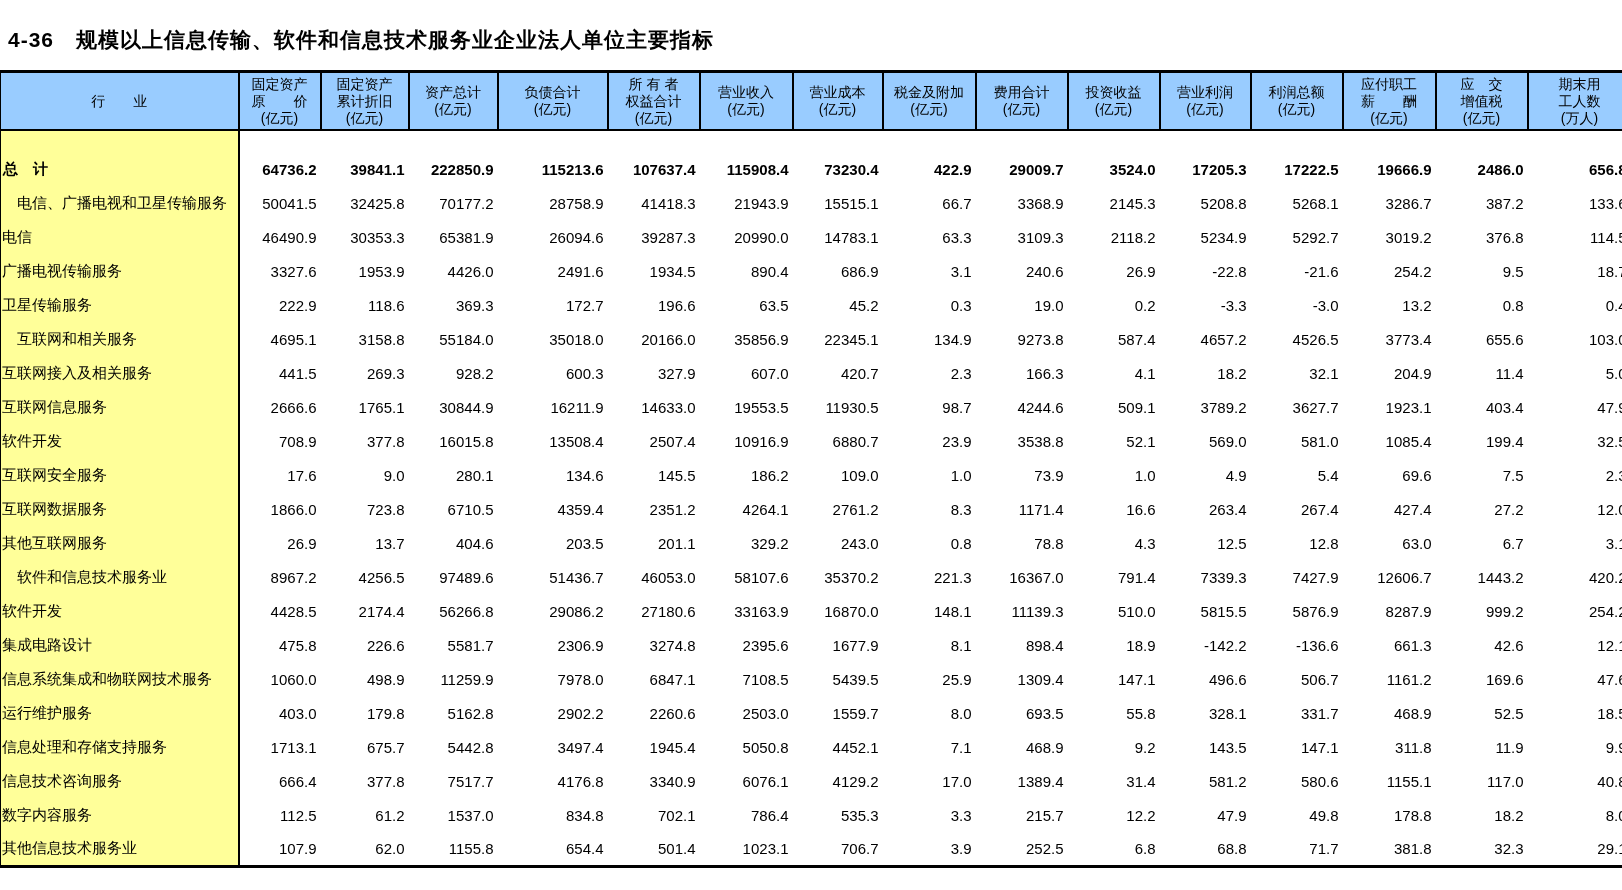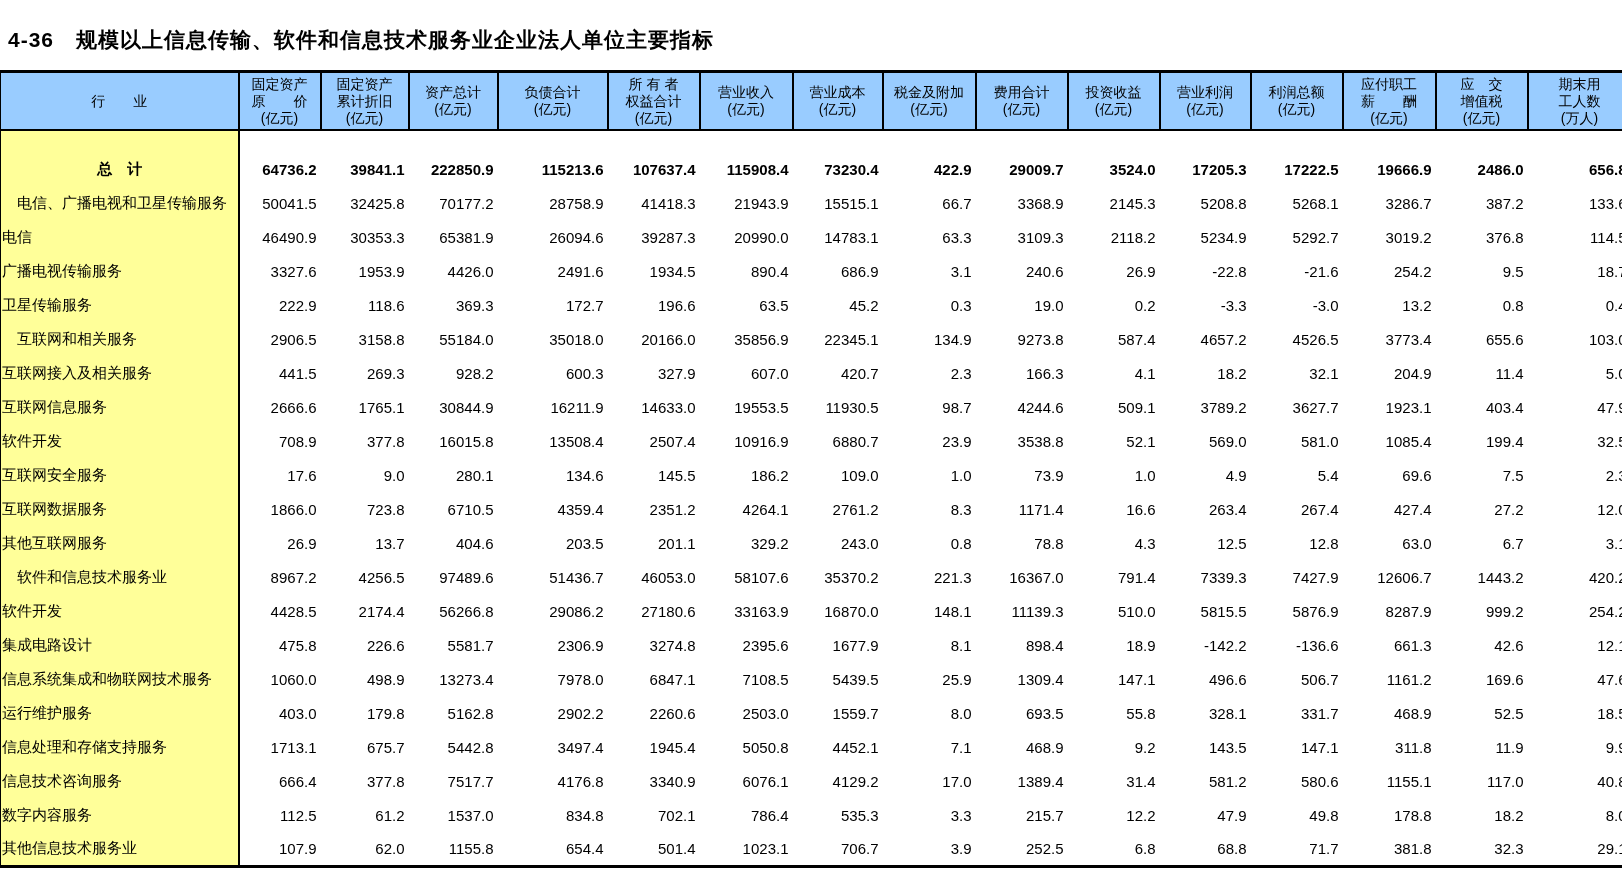--- a/index.html
+++ b/index.html
@@ -52,21 +52,21 @@
     vertical-align: middle;
   }
   tbody td.num {
     text-align: right;
     padding-right: 4px;
     font-size: 15px;
     vertical-align: middle;
     white-space: nowrap;
   }
   .bold { font-weight: bold; }
-  .ind0 { padding-left: 2px; text-align: center; }
+  .ind0 { padding-left: 2px; }
   .ind1 { padding-left: 16px; }
   .ind2 { }
 </style>
 </head>
 <body>
 
 <div>
   <div class="page-title">4-36　规模以上信息传输、软件和信息技术服务业企业法人单位主要指标</div>
 
   <table class="indicators">
@@ -219,21 +219,21 @@
           <td class="num">19.0</td>
           <td class="num">0.2</td>
           <td class="num">-3.3</td>
           <td class="num">-3.0</td>
           <td class="num">13.2</td>
           <td class="num">0.8</td>
           <td class="num">0.4</td>
         </tr>
         <tr>
           <td class="label ind1">互联网和相关服务</td>
-          <td class="num">2906.5</td>
+          <td class="num">4695.1</td>
           <td class="num">3158.8</td>
           <td class="num">55184.0</td>
           <td class="num">35018.0</td>
           <td class="num">20166.0</td>
           <td class="num">35856.9</td>
           <td class="num">22345.1</td>
           <td class="num">134.9</td>
           <td class="num">9273.8</td>
           <td class="num">587.4</td>
           <td class="num">4657.2</td>
@@ -401,21 +401,21 @@
           <td class="num">-142.2</td>
           <td class="num">-136.6</td>
           <td class="num">661.3</td>
           <td class="num">42.6</td>
           <td class="num">12.1</td>
         </tr>
         <tr>
           <td class="label ind2">信息系统集成和物联网技术服务</td>
           <td class="num">1060.0</td>
           <td class="num">498.9</td>
-          <td class="num">13273.4</td>
+          <td class="num">11259.9</td>
           <td class="num">7978.0</td>
           <td class="num">6847.1</td>
           <td class="num">7108.5</td>
           <td class="num">5439.5</td>
           <td class="num">25.9</td>
           <td class="num">1309.4</td>
           <td class="num">147.1</td>
           <td class="num">496.6</td>
           <td class="num">506.7</td>
           <td class="num">1161.2</td>

